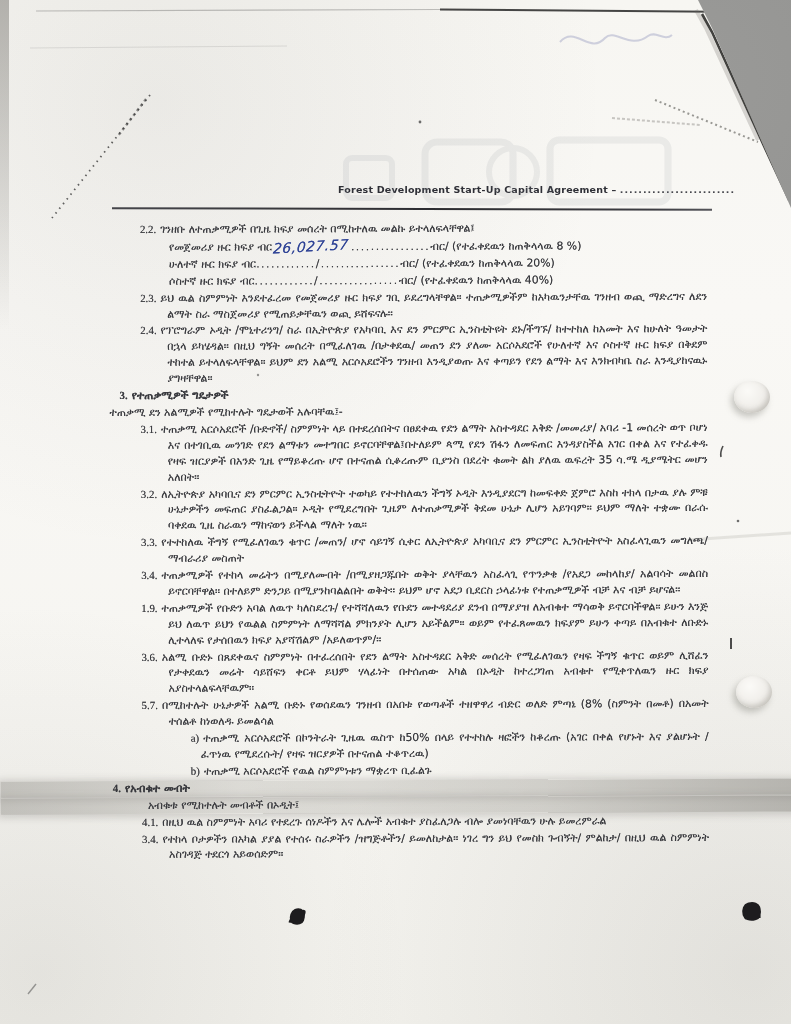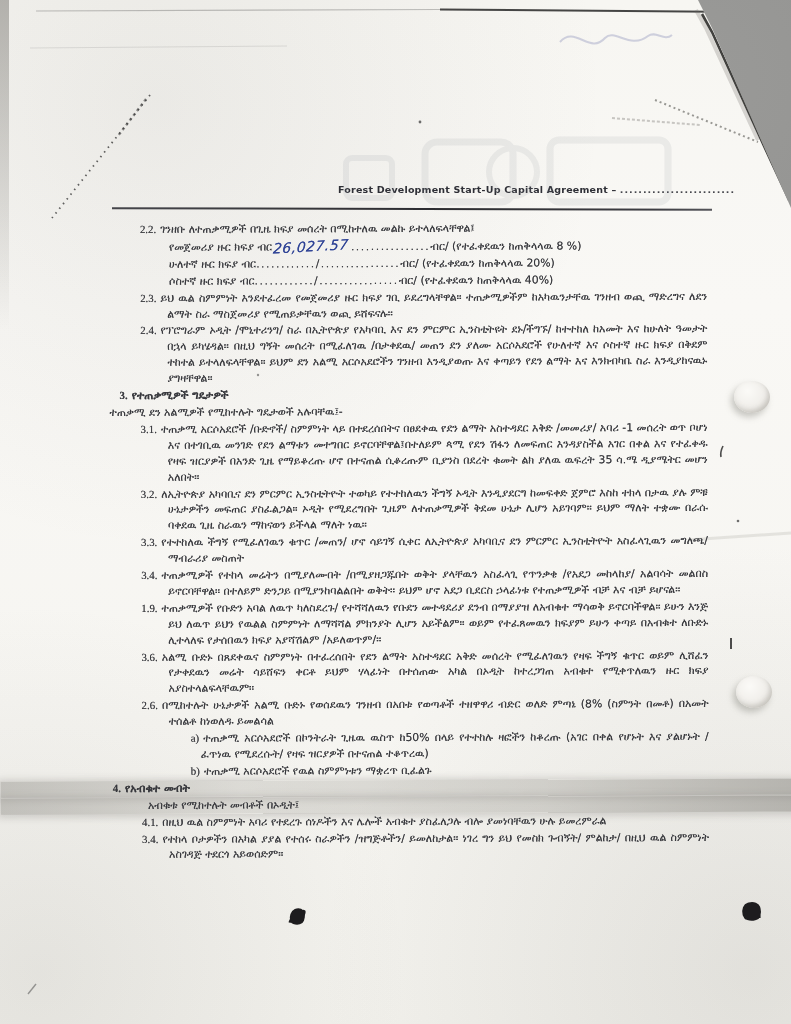--- a/index.html
+++ b/index.html
@@ -100,21 +100,21 @@
       <div class="para item"><span class="num">2.3.</span><span class="ptext">ይህ ዉል ስምምነት እንደተፈረመ የመጀመሪያ ዙር ክፍያ ገቢ ይደረግላቸዋል። ተጠቃሚዎችም ከአካዉንታቸዉ ገንዘብ ወጪ ማድረግና ለደን ልማት ስራ ማስጀመሪያ የሚጠይቃቸዉን ወጪ ይሸፍናሉ።</span></div>
       <div class="para item"><span class="num">2.4.</span><span class="ptext">የፕሮግራም ኦዲት /ሞኒተሪንግ/ ስራ በኢትዮጵያ የአካባቢ እና ደን ምርምር ኢንስቲትዩት ደኑ/ችግኙ/ ከተተከለ ከአመት እና ከሁለት ዓመታት በኋላ ይካሄዳል። በዚህ ግኝት መሰረት በሚፈለገዉ /በታቀደዉ/ መጠን ደን ያለሙ አርሶአደሮች የሁለተኛ እና ሶስተኛ ዙር ክፍያ በቅደም ተከተል ይተላለፍላቸዋል። ይህም ደን አልሚ አርሶአደሮችን ገንዘብ እንዲያወጡ እና ቀጣይን የደን ልማት እና እንክብካቤ ስራ እንዲያከናዉኑ ያግዛቸዋል።</span></div>
       <div class="para h1"><span class="num">3.</span><span class="ptext">የተጠቃሚዎች ግዴታዎች</span></div>
       <div class="para plain"><span class="ptext">ተጠቃሚ ደን አልሚዎች የሚከተሉት ግዴታወች አሉባቸዉ፤-</span></div>
       <div class="para item"><span class="num">3.1.</span><span class="ptext">ተጠቃሚ አርሶአደሮች /ቡድኖች/ ስምምነት ላይ በተደረሰበትና በፀደቀዉ የደን ልማት አስተዳደር እቅድ /መመሪያ/ አባሪ -1 መሰረት ወጥ ቦሆነ እና በተገቢዉ መንገድ የደን ልማቱን መተግበር ይኖርባቸዋል፤በተለይም ጳሚ የደን ሽፋን ለመፍጠር እንዳያስችል አገር በቀል እና የተፈቀዱ የዛፍ ዝርያዎች በአንድ ጊዜ የማይቆረጡ ሆኖ በተናጠል ሲቆረጡም ቢያንስ በደረት ቁመት ልክ ያለዉ ዉፍረት 35 ሳ.ሜ ዲያሜትር መሆን አለበት።</span></div>
       <div class="para item"><span class="num">3.2.</span><span class="ptext">ለኢትዮጵያ አካባቢና ደን ምርምር ኢንስቲትዮት ተወካይ የተተከለዉን ችግኝ ኦዲት እንዲያደርግ ከመፍቀድ ጀምሮ እስከ ተክላ በታዉ ያሉ ምቹ ሁኔታዎችን መፍጠር ያስፈልጋል። ኦዲት የሚደረግበት ጊዜም ለተጠቃሚዎች ቅደመ ሁኔታ ሊሆን አይገባም። ይህም ማለት ተቋሙ በራሱ ባቀደዉ ጊዜ ስራዉን ማከናወን ይችላል ማለት ነዉ።</span></div>
       <div class="para item"><span class="num">3.3.</span><span class="ptext">የተተከለዉ ችግኝ የሚፈለገዉን ቁጥር /መጠን/ ሆኖ ሳይገኝ ሲቀር ለኢትዮጵያ አካባቢና ደን ምርምር ኢንስቲትዮት አስፈላጊዉን መግለጫ/ማብራሪያ መስጠት</span></div>
       <div class="para item"><span class="num">3.4.</span><span class="ptext">ተጠቃሚዎች የተከላ መሬትን በሚያለሙበት /በሚያዘጋጁበት ወቅት ያላቸዉን አስፈላጊ የጥንቃቄ /የአደጋ መከላከያ/ አልባሳት መልበስ ይኖርባቸዋል። በተለይም ድንጋይ በሚያንከባልልበት ወቅት። ይህም ሆኖ አደጋ ቢደርስ ኃላፊነቱ የተጠቃሚዎች ብቻ እና ብቻ ይሆናል።</span></div>
       <div class="para item"><span class="num">1.9.</span><span class="ptext">ተጠቃሚዎች የቡድን አባል ለዉጥ ካለስደረጉ/ የተሻሻለዉን የቡደን መተዳደሪያ ደንብ በማያያዝ ለአብቁተ ማሳወቅ ይኖርባችዋል። ይሁን እንጅ ይህ ለዉጥ ይህን የዉልል ስምምነት ለማሻሻል ምክንያት ሊሆን አይችልም። ወይም የተፈጸመዉን ክፍያም ይሁን ቀጣይ በአብቁተ ለቡድኑ ሊተላለፍ የታሰበዉን ክፍያ አያሻሽልም /አይለወጥም/።</span></div>
       <div class="para item"><span class="num">3.6.</span><span class="ptext">አልሚ ቡድኑ በጸደቀዉና ስምምነት በተፈረሰበት የደን ልማት አስተዳደር አቅድ መሰረት የሚፈለገዉን የዛፍ ችግኝ ቁጥር ወይም ሊሸፈን የታቀደዉን መሬት ሳይሸፍን ቀርቶ ይህም ሃላፊነት በተሰጠው አካል በኦዲት ከተረጋገጠ አብቁተ የሚቀጥለዉን ዙር ክፍያ አያስተላልፍላቸዉም።</span></div>
-      <div class="para item"><span class="num">2.6.</span><span class="ptext">በሚከተሉት ሁኔታዎች አልሚ ቡድኑ የወሰደዉን ገንዘብ በአበቱ የወጣቶች ተዘዋዋሪ ብድር ወለድ ምጣኔ (8% (ስምንት በመቶ) በአመት ተሰልቶ ከነወለዱ ይመልሳል</span></div>
+      <div class="para item"><span class="num">5.7.</span><span class="ptext">በሚከተሉት ሁኔታዎች አልሚ ቡድኑ የወሰደዉን ገንዘብ በአበቱ የወጣቶች ተዘዋዋሪ ብድር ወለድ ምጣኔ (8% (ስምንት በመቶ) በአመት ተሰልቶ ከነወለዱ ይመልሳል</span></div>
       <div class="para sub"><span class="num">a)</span><span class="ptext">ተጠቃሚ አርሶአደሮች በኮንትራት ጊዜዉ ዉስጥ ከ50% በላይ የተተከሉ ዛፎችን ከቆረጡ (አገር በቀል የሆኑት እና ያልሆኑት /ፈጥነዉ የሚደረሱት/ የዛፍ ዝርያዎች በተናጠል ተቆጥረዉ)</span></div>
       <div class="para sub"><span class="num">b)</span><span class="ptext">ተጠቃሚ አርሶአደሮች የዉል ስምምነቱን ማቋረጥ ቢፈልጉ</span></div>
       <div class="para h1 band"><span class="num">4.</span><span class="ptext">የአብቁተ መብት</span></div>
       <div class="para plain band indent"><span class="ptext">አብቁቱ የሚከተሉት መብቶች በኦዲት፤</span></div>
       <div class="para item"><span class="num">4.1.</span><span class="ptext">በዚህ ዉል ስምምነት አባሪ የተደረጉ ሰነዶችን እና ሌሎች አብቁተ ያስፈለጋሉ ብሎ ያመነባቸዉን ሁሉ ይመረምራል</span></div>
       <div class="para item"><span class="num">3.4.</span><span class="ptext">የተከላ ቦታዎችን በአካል ያያል የተሰሩ ስራዎችን /ዝግጅቶችን/ ይመለከታል። ነገረ ግን ይህ የመስክ ጉብኝት/ ምልከታ/ በዚህ ዉል ስምምነት አስገዳጅ ተደርጎ አይወሰድም።</span></div>
     </div>
 
   <div class="bump bump1"></div>
   <div class="bump bump2"></div>

